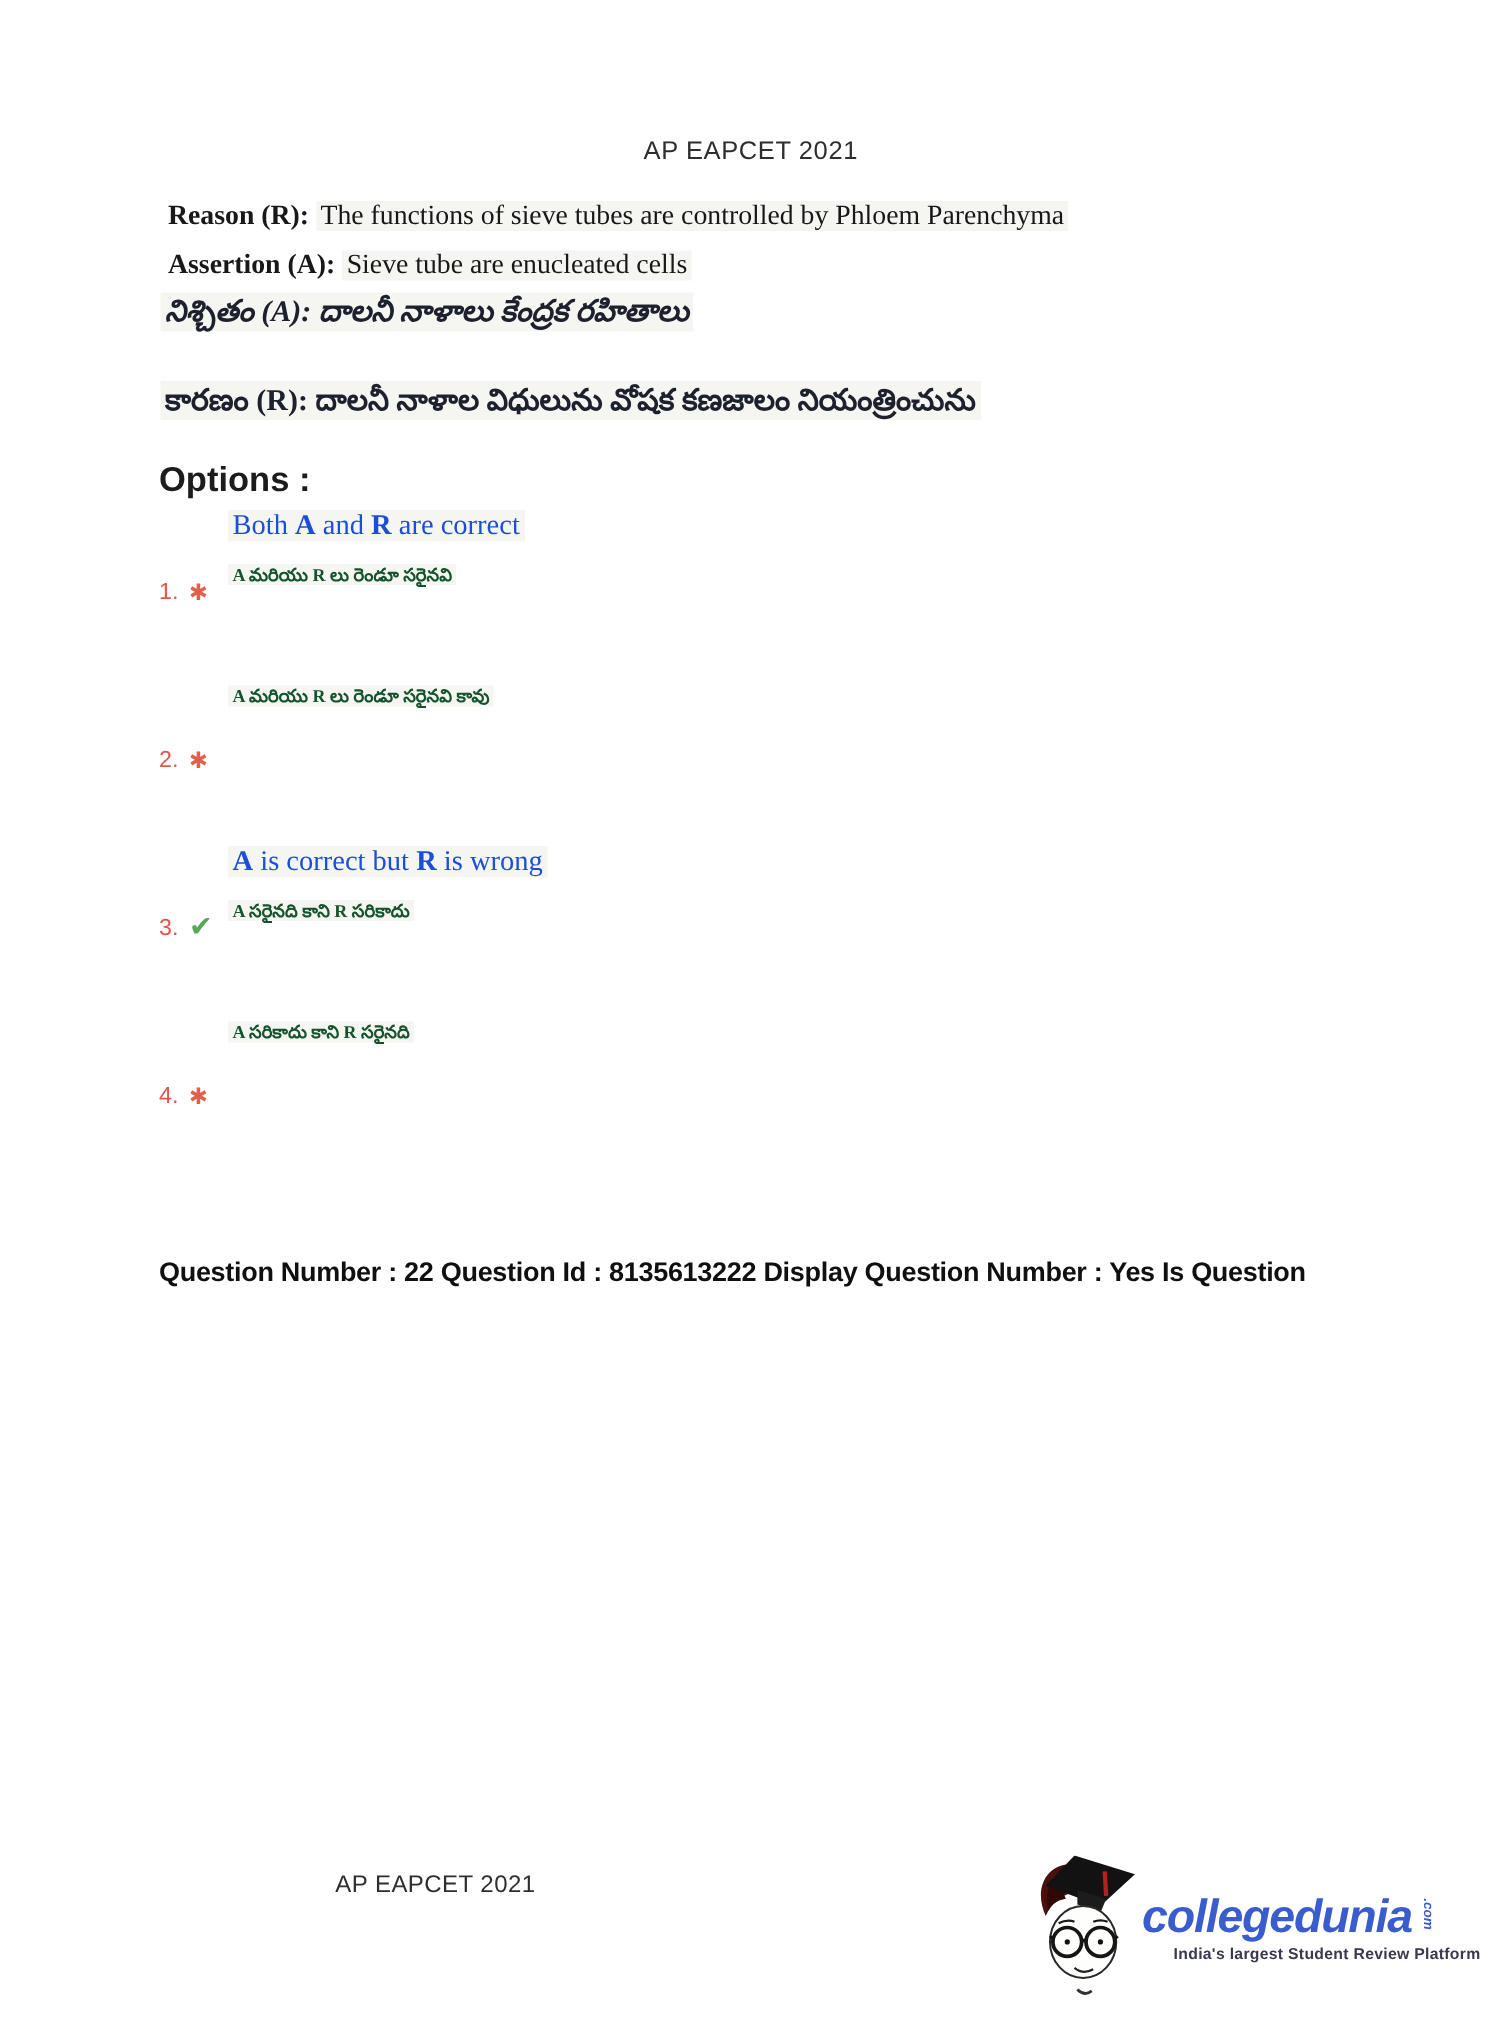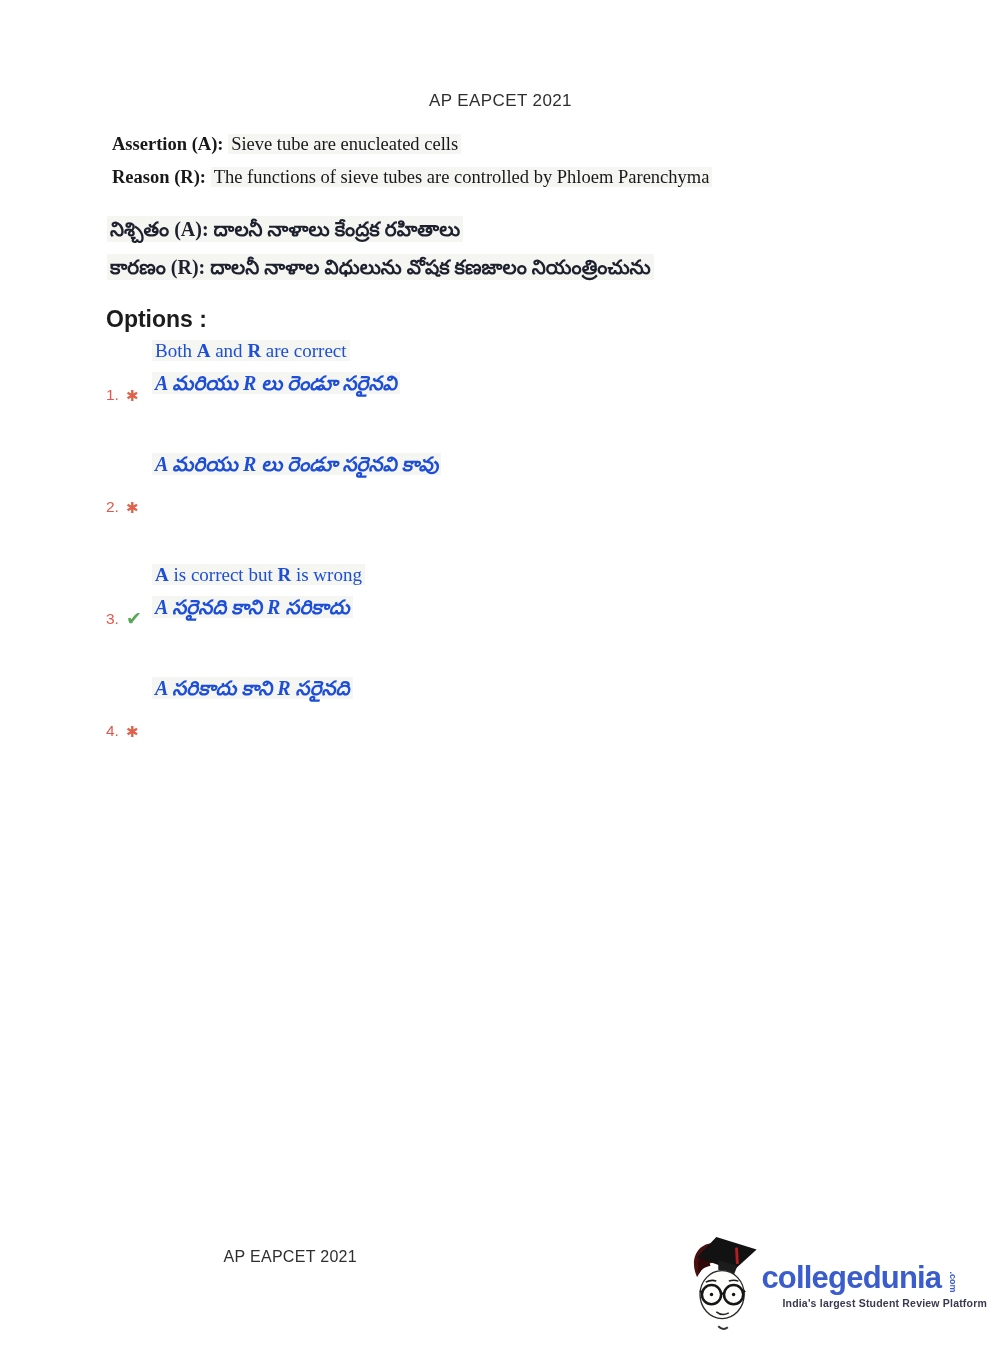--- a/index.html
+++ b/index.html
@@ -24,37 +24,37 @@
     font-size:18.5px; color:#181818;
   }
   .assertion-line { margin-bottom:10px; line-height:23px; }
   .assertion-line .lbl { font-weight:bold; }
 
   .telugu-line {
     position:absolute; left:107px;
     font-family:"Liberation Serif","DejaVu Sans",serif;
     font-size:20px; font-weight:bold; color:#1d212d; line-height:26px;
   }
-  .telugu-assert { top:216px; }
+  .telugu-assert { top:195px;font-style:italic; }
   .telugu-reason { top:254px; }
 
   .options-label {
     position:absolute; left:106px; top:306px;
     font-weight:bold; font-size:23px; color:#1c1c1c;
   }
 
   #options-list { position:absolute; left:106px; top:339px; width:600px; }
   .option { position:relative; padding-left:46px; margin-bottom:46px; min-height:66px; }
   .opt-en {
     font-family:"Liberation Serif", serif; font-size:19px; color:#1d4ed8;
     margin-bottom:7px; line-height:24px;
   }
   .opt-te {
     font-family:"Liberation Serif","DejaVu Sans",serif;
-    font-size:20px; font-weight:bold; color:#1d4ed8; line-height:27px;font-style:italic;
+    font-size:12px; font-weight:bold; color:#14532d; line-height:27px;
   }
   .opt-marker {
     position:absolute; left:0; bottom:1px;
     display:flex; align-items:center; gap:7px;
   }
   .opt-num { font-size:15.5px; color:#e2574c; }
   .opt-icon { line-height:1; }
   .opt-icon.wrong  { color:#e0614a; font-size:15px; }
   .opt-icon.correct{ color:#57a757; font-size:19px; }
 
@@ -69,21 +69,21 @@
     position:absolute; top:1248px; left:0; width:58%;
     text-align:center; font-size:16px; color:#2e2e2e; letter-spacing:0.3px;
   }
 
   .logo {
     position:absolute; top:1237px; right:14px;
     display:flex; align-items:flex-start;
   }
   .logo-mascot { width:70px; height:96px; flex:0 0 auto; }
   .logo-textcol { margin-left:2px; margin-top:26px; }
-  .brand-row { display:flex; align-items:center; }
+  .brand-row { display:flex; align-items:flex-start;font-style:italic; }
   .brand {
     color:#3a5ccc; font-size:31px; font-weight:bold;
     letter-spacing:-0.8px; line-height:30px;
   }
   .tld {
     color:#3a5ccc; font-size:9px; font-weight:bold;
     transform:rotate(90deg); transform-origin:center;
     margin-top:8px; margin-left:1px;
   }
   .tagline {
@@ -91,26 +91,26 @@
     margin-top:4px; letter-spacing:0.2px;margin-left:21px;
   }
 </style>
 </head>
 <body>
 
 <div class="header-title">AP EAPCET 2021</div>
 
 <div class="assertion-block">
   <div class="assertion-line">
+    <span class="lbl">Reason (R):</span>
+    <span class="hl">The functions of sieve tubes are controlled by Phloem Parenchyma</span>
+  </div>
+  <div class="assertion-line">
     <span class="lbl">Assertion (A):</span>
     <span class="hl">Sieve tube are enucleated cells</span>
-  </div>
-  <div class="assertion-line">
-    <span class="lbl">Reason (R):</span>
-    <span class="hl">The functions of sieve tubes are controlled by Phloem Parenchyma</span>
   </div>
 </div>
 
 <div class="telugu-line telugu-assert hl">నిశ్చితం (A): దాలనీ నాళాలు కేంద్రక రహితాలు</div>
 <div class="telugu-line telugu-reason hl">కారణం (R): దాలనీ నాళాల విధులును వోషక కణజాలం నియంత్రించును</div>
 
 <div class="options-label">Options :</div>
 
 <div id="options-list">
     <div class="option">
@@ -139,20 +139,21 @@
     <div class="option">
       <div class="opt-te"><span class="hl">A సరికాదు కాని R సరైనది</span></div>
       <div class="opt-marker">
         <span class="opt-num">4.</span>
         <span class="opt-icon wrong">✱</span>
       </div>
     </div>
   </div>
 
 <div class="metadata">
+  <div>Question Number : 22 Question Id : 8135613222 Display Question Number : Yes Is Question</div>
 </div>
 
 <div class="footer-title">AP EAPCET 2021</div>
 
 <div class="logo">
   <svg class="logo-mascot" viewBox="0 0 72 100" xmlns="http://www.w3.org/2000/svg">
 
     <path d="M8,42 C-2,20 12,2 32,7 C27,13 25,19 27,26 C19,27 12,33 8,42 Z" fill="#4a0f0f"></path>
     <path d="M10,38 C6,26 12,12 24,9 C20,16 19,24 22,30 C16,31 12,34 10,38 Z" fill="#300808"></path>
 

